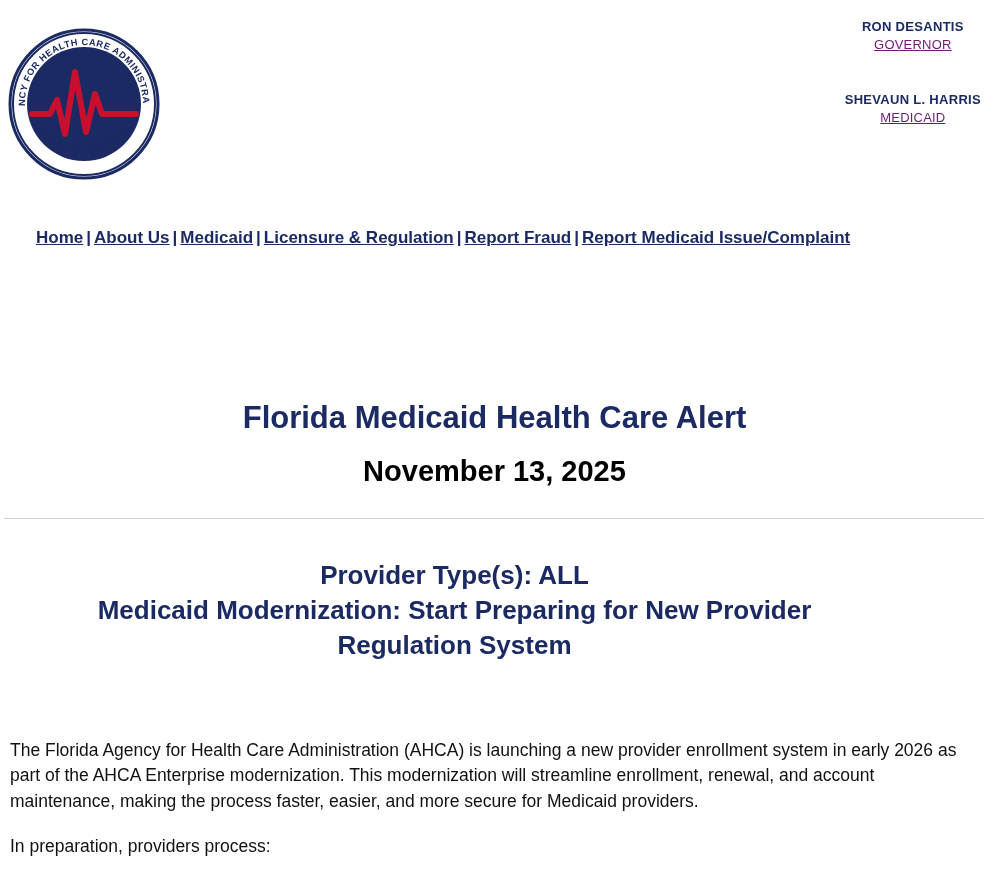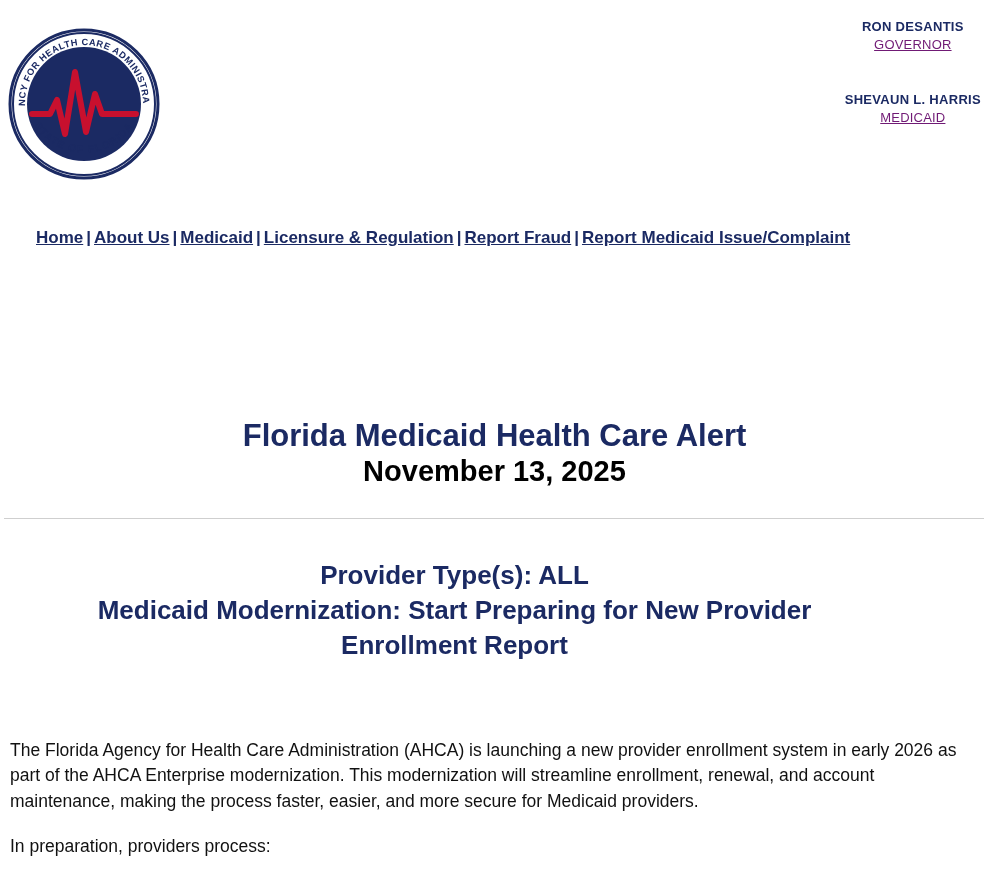--- a/index.html
+++ b/index.html
@@ -95,21 +95,21 @@
     font-style: italic;
     color: #1a1a1a;
     margin-top: 6px;
     font-family: "DejaVu Sans", sans-serif;
   }
 
   
   .alert-title {
     position: absolute;
     left: 0;
-    top: 418px;
+    top: 400px;
     width: 989px;
     text-align: center;
     color: #1b2a63;
     font-size: 31px;
     font-weight: bold;
   }
   .alert-date {
     position: absolute;
     left: 0;
     top: 455px;
@@ -201,21 +201,21 @@
 
 
   <div class="alert-title">Florida Medicaid Health Care Alert</div>
   <div class="alert-date">November 13, 2025</div>
 
   <div class="divider"></div>
 
   <div class="subject">
     <div>Provider Type(s): ALL</div>
     <div>Medicaid Modernization: Start Preparing for New Provider</div>
-    <div>Enrollment Report</div>
+    <div>Regulation System</div>
   </div>
 
   <div class="body-text">
     <p>The Florida Agency for Health Care Administration (AHCA) is launching a new provider enrollment system in early 2026 as part of the AHCA Enterprise modernization. This modernization will streamline enrollment, renewal, and account maintenance, making the process faster, easier, and more secure for Medicaid providers.</p>
     <p>In preparation, providers process:</p>
   </div>
 
 </div>
 
 </body></html>

